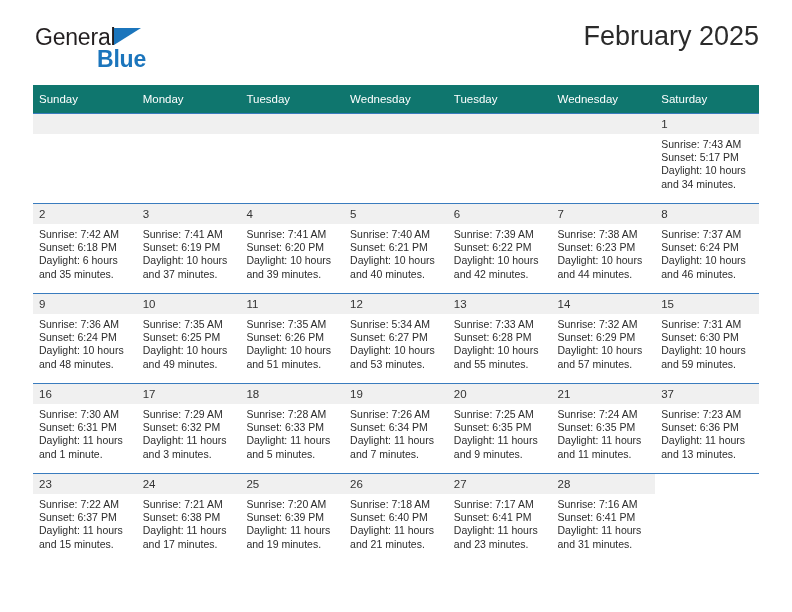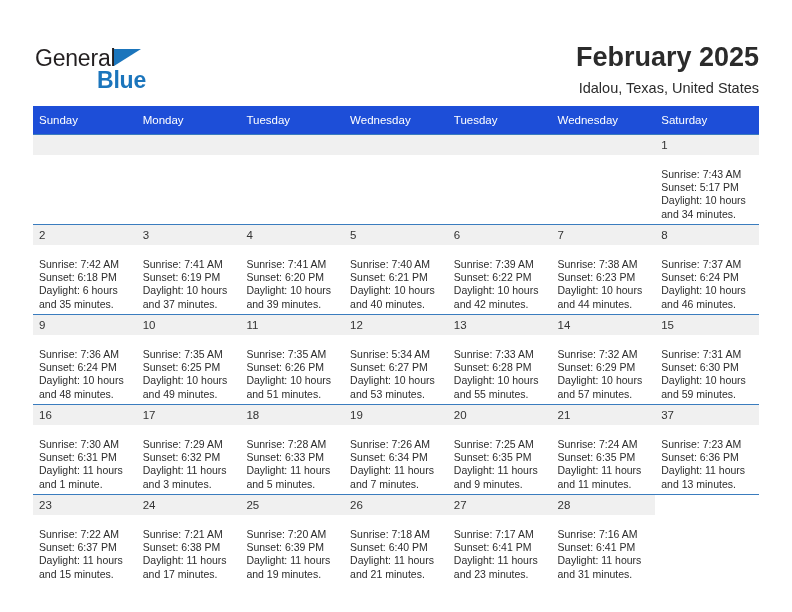--- a/index.html
+++ b/index.html
@@ -21,21 +21,20 @@
     box-sizing: border-box;
     padding: 0 33px;
   }
 
   
   .topbar {
     position: relative;
     height: 72px;
     padding-top: 22px;
     box-sizing: border-box;
-    margin-top: 21px;
   }
   .logo {
     position: absolute;
     left: 2px;
     top: 26px;
     width: 210px;
     height: 52px;
   }
   .logo-general {
     font-size: 23px;
@@ -65,40 +64,40 @@
     font-weight: bold;
   }
 
   .title-block {
     text-align: right;
   }
   .cal-title {
     font-size: 27px;
     color: #2b2b2b;
     line-height: 1.05;
-    font-weight: bold;
+    font-weight: normal;
     margin: 0;
   }
   .cal-subtitle {
     font-size: 14.5px;
     color: #2b2b2b;
     margin: 10px 0 0 0;
     font-weight: normal;
     line-height: 1;
   }
 
   
   .calendar {
     width: 726px;
     border-collapse: collapse;
     table-layout: fixed;
     margin-top: 13px;
   }
   .calendar th {
-    background: #1d4ed8;
+    background: #0f766e;
     color: #ffffff;
     font-size: 11.5px;
     font-weight: normal;
     text-align: left;
     padding: 5px 0 5px 6px;
     height: 18px;
     line-height: 1.1;
     border: none;
   }
   .calendar td {
@@ -126,21 +125,20 @@
   }
   .daynum.blank {
     background: #f0f0f0;
     color: transparent;
   }
   .dayinfo {
     padding: 4px 5px 0 6px;
     font-size: 10.5px;
     line-height: 13.2px;
     color: #2c2c2c;
-    margin-top: 9px;
   }
   .dayinfo div {
     white-space: nowrap;
   }
   .dayinfo .daylight {
     white-space: normal;
   }
   .nocell {
     height: 89px;
     background: #ffffff;
@@ -151,21 +149,20 @@
 
 <div class="page">
 
   <div class="topbar">
     <div class="logo">
       <span class="logo-general">General</span><span class="logo-tri"></span>
       <span class="logo-blue">Blue</span>
     </div>
     <div class="title-block">
       <h1 class="cal-title">February 2025</h1>
-      <h2 class="cal-subtitle">Idalou, Texas, United States</h2>
     </div>
   </div>
 
   <table class="calendar">
     <thead>
       <tr id="weekday-header">
           <th>Sunday</th>
           <th>Monday</th>
           <th>Tuesday</th>
           <th>Wednesday</th>

